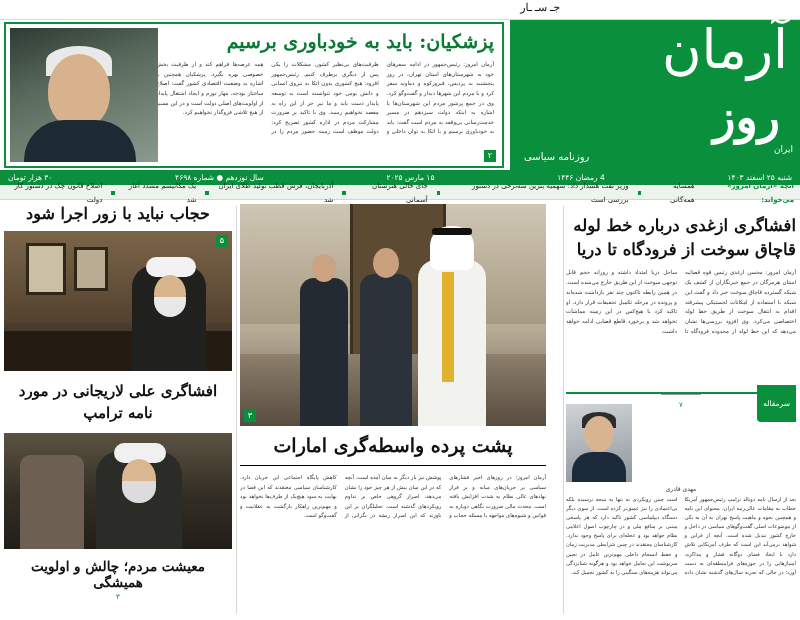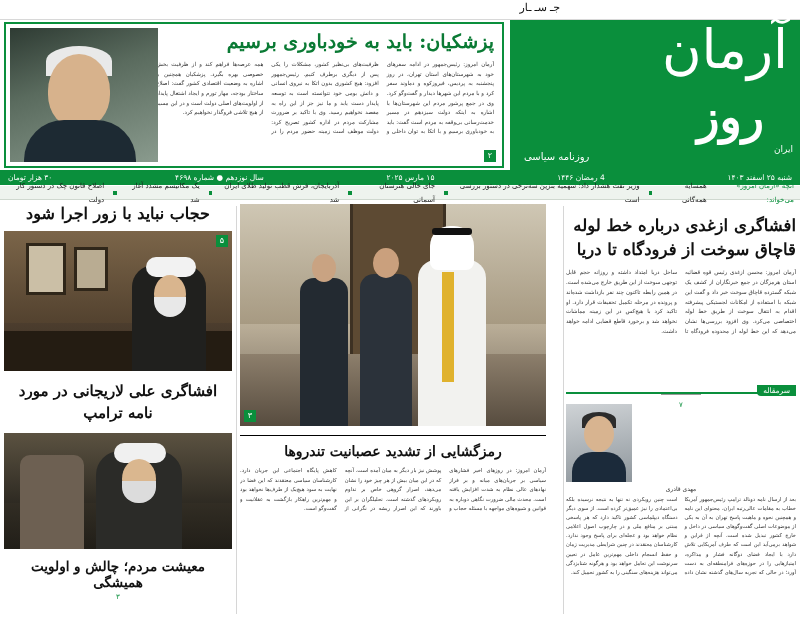--- a/index.html
+++ b/index.html
@@ -17,38 +17,38 @@
 
   
   .top-strip {
     position: absolute; top: 0; left: 0; width: 800px; height: 20px;
     background: #ffffff;
     border-bottom: 1px solid #d8d8d8;
   }
   .top-strip .tagline {
     position: absolute; right: 240px; top: 1px;
     font-size: 11px; color: #111; letter-spacing: 2px;
-    font-family: Liberation Sans, sans-serif;
+    font-family: Liberation Serif, serif;
   }
 
   
   .masthead {
     position: absolute; top: 20px; right: 0;
     width: 290px; height: 150px;
     background: #0a8f3c;
     color: #fff;
   }
   .masthead .logo-main {
     position: absolute; right: 12px; top: 4px;
     font-size: 54px; font-weight: normal; line-height: 0.95;
     font-family: "DejaVu Serif", "Liberation Serif", serif;
     letter-spacing: -2px;
   }
   .masthead .logo-sub {
-    position: absolute; right: 36px; top: 74px;
+    position: absolute; right: 20px; top: 74px;
     font-size: 46px; font-weight: bold; line-height: 1;
     font-family: "DejaVu Serif", "Liberation Serif", serif;
   }
   .masthead .logo-tiny {
     position: absolute; right: 7px; top: 124px;
     font-size: 9px; opacity: .95;
   }
   .masthead .logo-slogan {
     position: absolute; left: 14px; bottom: 8px;
     font-size: 10px;
@@ -113,21 +113,21 @@
   }
 
   
   .ticker {
     position: absolute; top: 186px; left: 0; width: 800px; height: 14px;
     background: #eef3ee; border-bottom: 1px solid #cfd8cf;
     font-size: 7px; line-height: 14px; color: #1a1a1a;
     display: flex; align-items: center; direction: rtl; padding: 0 6px;
     gap: 6px;
   }
-  .ticker .lead-label { color: #0a8f3c; font-weight: normal; }
+  .ticker .lead-label { color: #0a8f3c; font-weight: bold; }
   .ticker .sq { display: inline-block; width: 4px; height: 4px; background: #0a8f3c; margin: 0 3px; }
 
   
   .colA {
     position: absolute; top: 214px; right: 4px; width: 230px; height: 412px;
   }
   .colA .h1 {
     font-size: 16.5px; font-weight: bold; color: #111; text-align: right;
     line-height: 1.45; direction: rtl;
     font-family: "DejaVu Serif", "Liberation Serif", serif;
@@ -142,21 +142,21 @@
   .colA .pagenum { font-size: 7px; color: #0a8f3c; text-align: center; }
 
   .opbox {
     position: absolute; top: 178px; right: 0; width: 230px; height: 234px;
     border-top: 2px solid #0a8f3c;
     padding-top: 4px;
   }
   .opbox .kicker {
     position: absolute; right: 0; top: -9px;
     background: #0a8f3c; color: #fff; font-size: 7.5px;
-    padding: 1px 6px; border-radius: 0 0 0 4px;
+    padding: 14px 6px; border-radius: 0 0 0 4px;
   }
   .opbox .h2 {
     margin-top: 8px;
     font-size: 11.5px; font-weight: bold; text-align: center; color: #111;
     direction: rtl; font-family: "DejaVu Serif", "Liberation Serif", serif;
   }
   .opbox .authorphoto {
     float: left; width: 66px; height: 78px; margin: 6px 4px 3px 0;
     background: linear-gradient(170deg,#cfd3d6,#8e969c);
     position: relative; overflow: hidden;
@@ -363,22 +363,22 @@
           <div class="hd"></div>
         </div>
       <div class="p3">
         <div class="hd"></div>
         <div class="ghutra"></div>
         <div class="agal"></div>
         <div class="sash"></div>
       </div>
       <div class="pagetag2">۳</div>
     </div>
+    <div class="h-main">پشت پرده واسطه‌گری امارات</div>
     <div class="divider"></div>
-    <div class="h-sec">رمزگشایی از تشدید عصبانیت تندروها</div>
     <div class="sec-body">آرمان امروز: در روزهای اخیر فشارهای سیاسی بر جریان‌های میانه و بر فراز نهادهای عالی نظام به شدت افزایش یافته است. محدث مالی ضرورت نگاهی دوباره به قوانین و شیوه‌های مواجهه با مسئله حجاب و پوشش نیز بار دیگر به میان آمده است. آنچه که در این میان بیش از هر چیز خود را نشان می‌دهد، اصرار گروهی خاص بر تداوم رویکردهای گذشته است. تحلیلگران بر این باورند که این اصرار ریشه در نگرانی از کاهش پایگاه اجتماعی این جریان دارد. کارشناسان سیاسی معتقدند که این فضا در نهایت به سود هیچ‌یک از طرف‌ها نخواهد بود و مهم‌ترین راهکار بازگشت به عقلانیت و گفت‌وگو است.</div>
   </div>
 
   <div class="colC">
     <div class="c-head">حجاب نباید با زور اجرا شود</div>
     <div class="photo1">
       <div class="panel"></div>
       <div class="frame"></div>
       <div class="frame2"></div>
       <div class="desk"></div>

